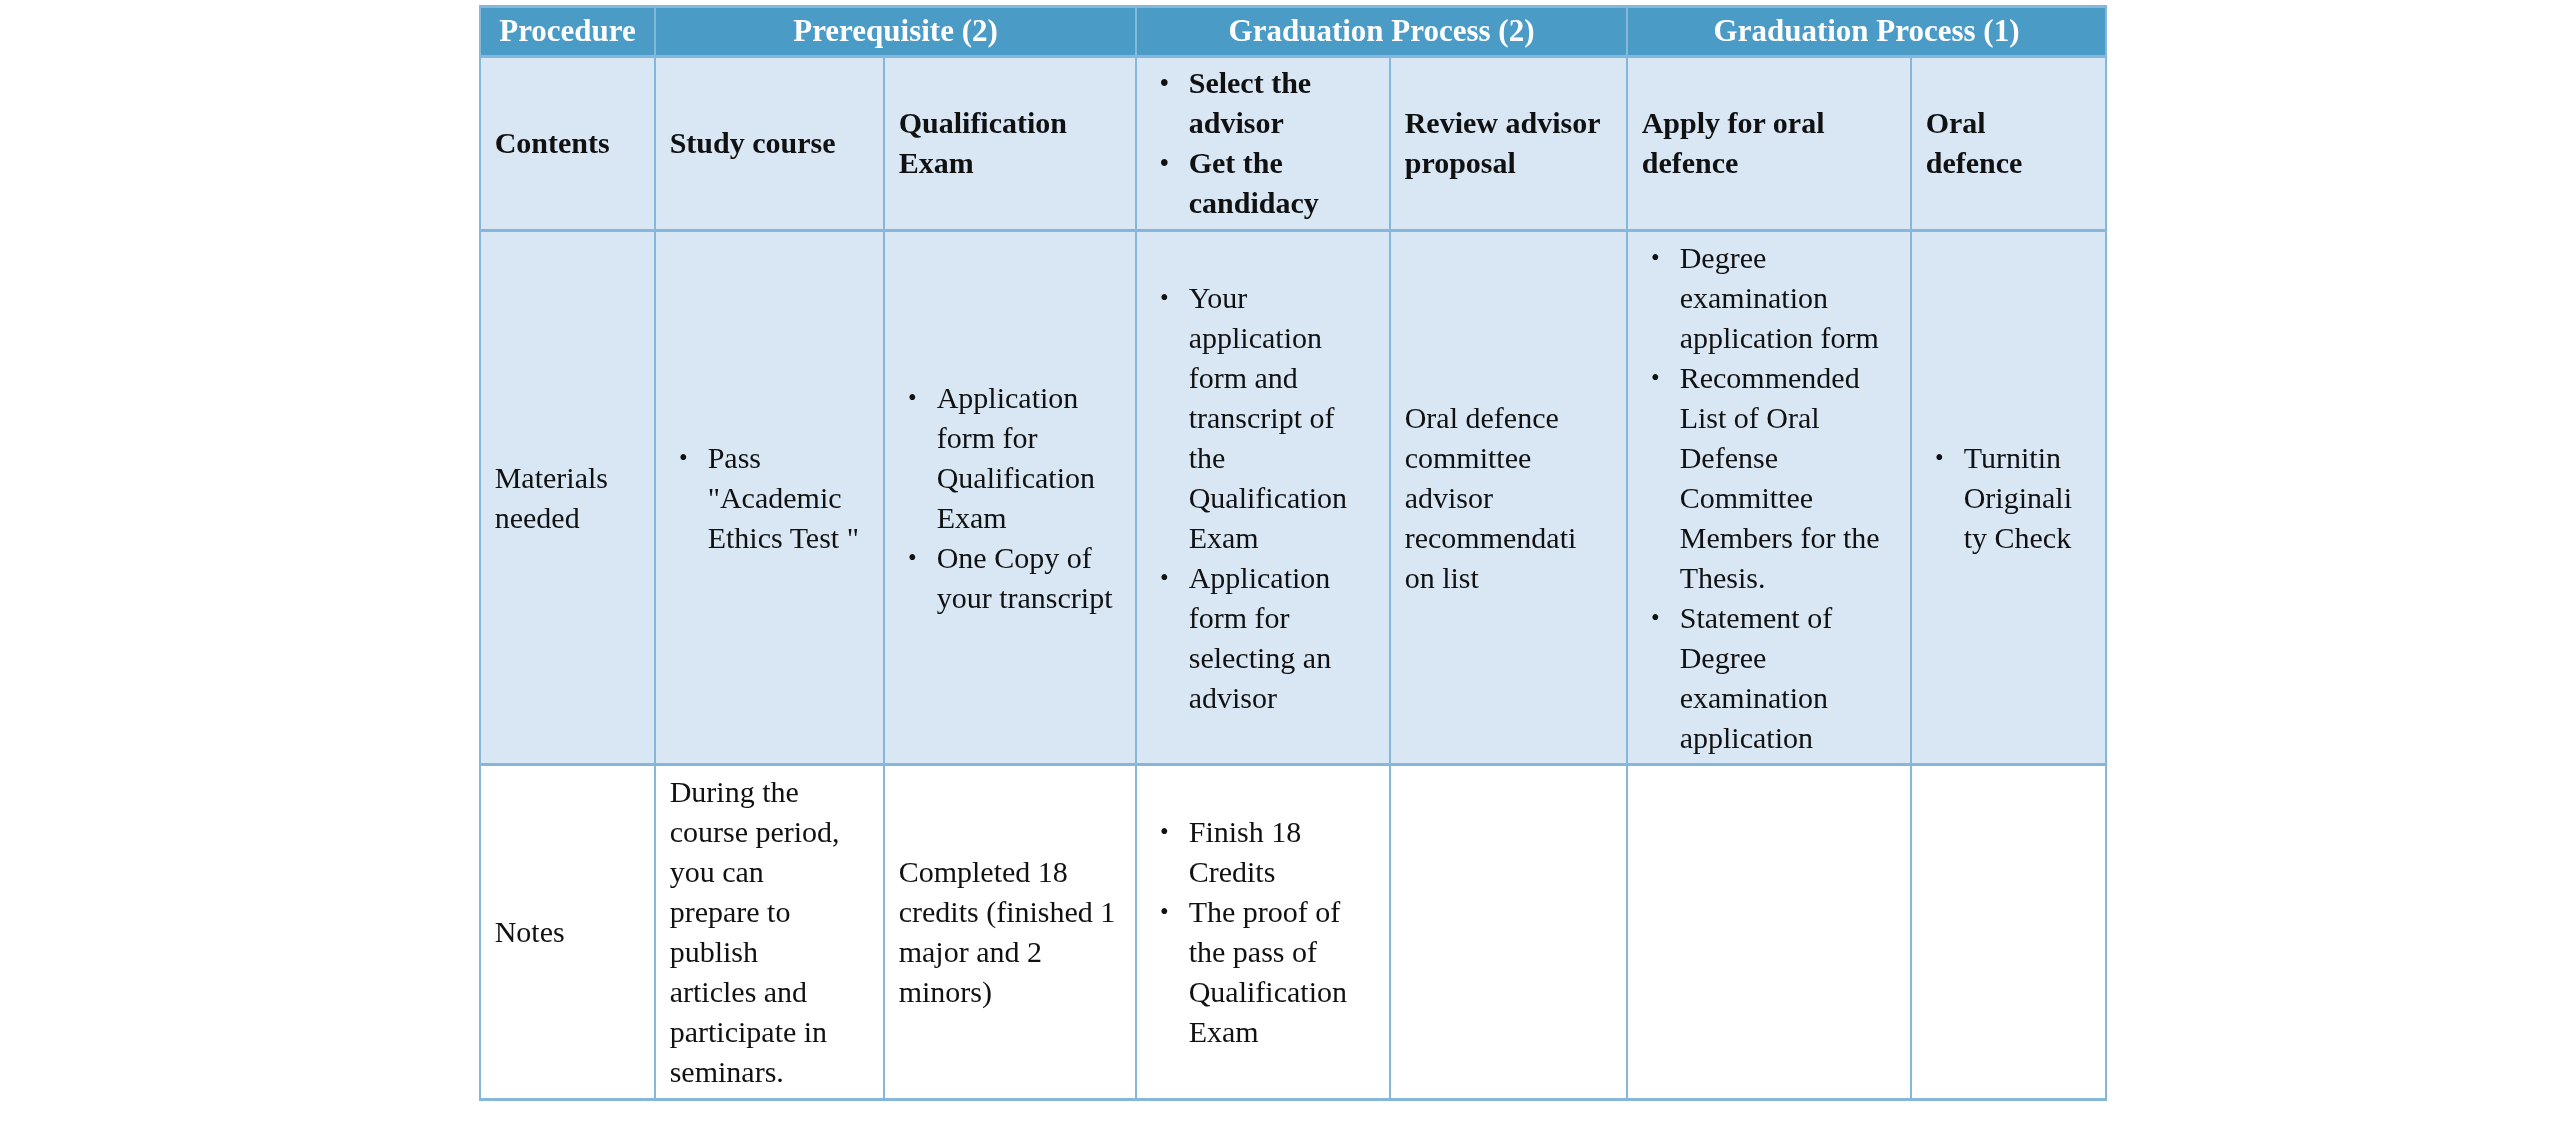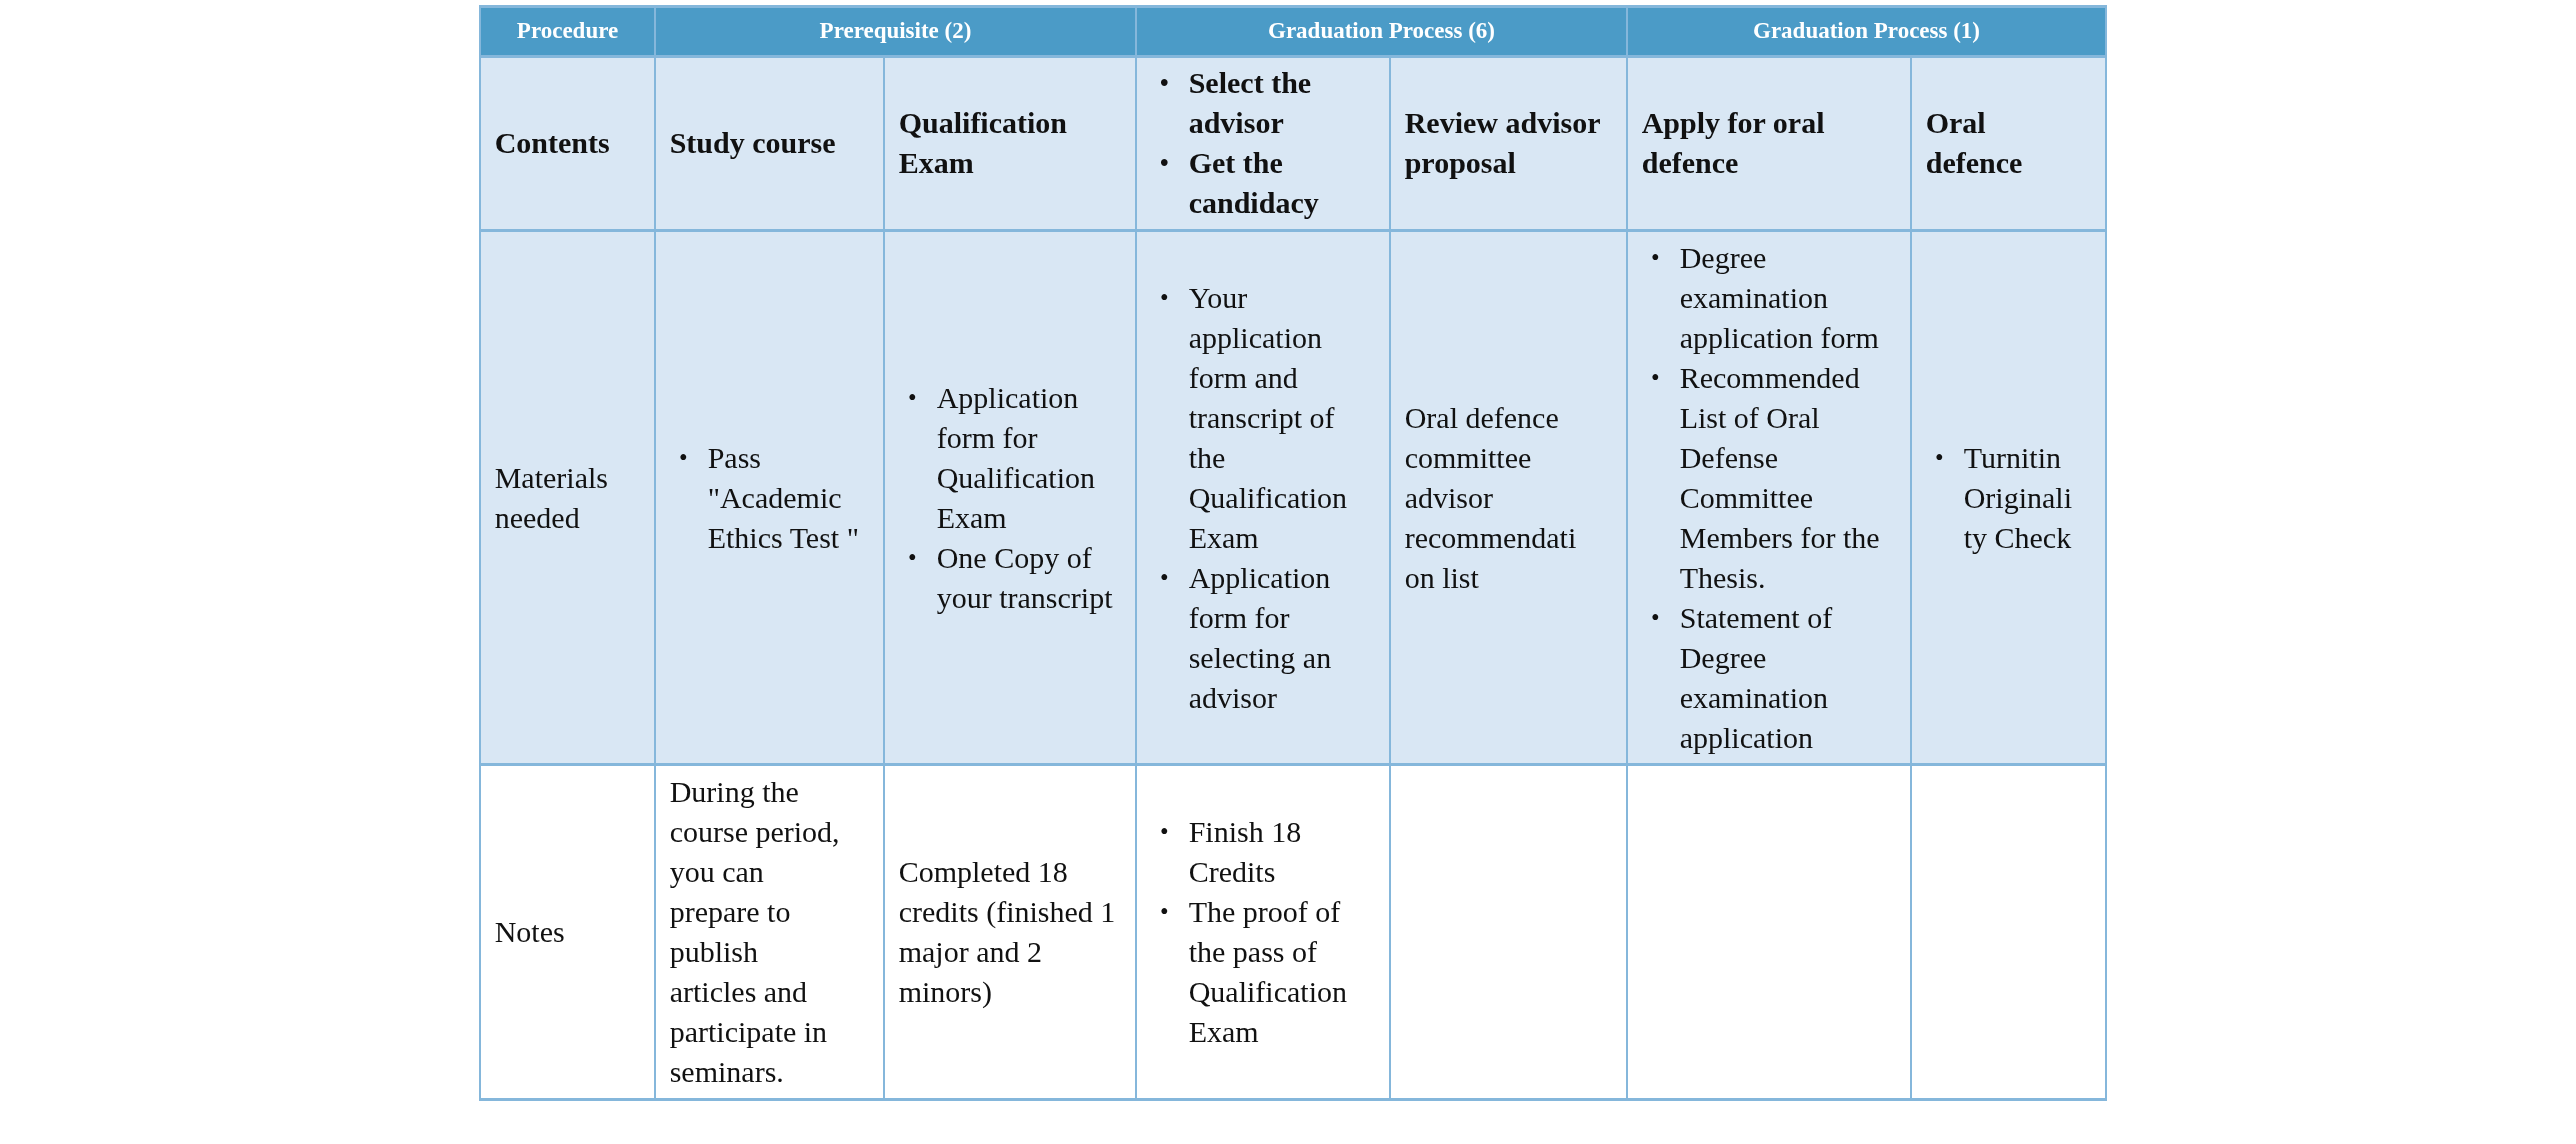--- a/index.html
+++ b/index.html
@@ -5,21 +5,21 @@
   html,body{margin:0;padding:0;background:#ffffff;width:2576px;height:1145px;overflow:hidden;}
   body{font-family:"Liberation Serif","DejaVu Serif",serif;color:var(--text,#111);}
   .table-wrap{position:absolute;left:479px;top:4.6px;}
   table{border-collapse:collapse;table-layout:fixed;width:1628px;font-size:30px;line-height:40px;}
   col.c1{width:175px}col.c2{width:229px}col.c3{width:252px}col.c4{width:254px}
   col.c5{width:237px}col.c6{width:284px}col.c7{width:195px}
   th,td{border:2.3px solid var(--border,#85B7DB);border-top-width:3.4px;border-bottom-width:3.4px;
         vertical-align:middle;padding:5.7px 17px 5.7px 13.7px;text-align:left;word-wrap:break-word;}
   tr.head{height:50px}
   tr.head th{background:var(--header-bg,#4B9BC7);color:var(--header-text,#fff);
-             font-weight:bold;text-align:center;font-size:23px;padding:3.4px 5.7px;}
+             font-weight:bold;text-align:center;font-size:31px;padding:3.4px 5.7px;}
   tr.contents{height:156px}
   tr.time{height:84px}
   tr.materials{height:524px}
   tr.notes{height:318px}
   tr.light td{background:var(--row-light-bg,#D9E7F4);}
   tr.white td{background:var(--row-white-bg,#ffffff);}
   tr.contents td{font-weight:bold;margin-left:24px;}
   td.pr{padding-right:37px;}
   ul.bullets{margin:0;padding:0;list-style:none;}
   ul.bullets li{position:relative;padding-left:38px;}
@@ -36,21 +36,21 @@
         <col class="c3">
         <col class="c4">
       <col class="c5">
         <col class="c6">
         <col class="c7">
     </colgroup>
     <tbody>
         <tr class="head">
       <th>Procedure</th>
       <th colspan="2">Prerequisite (2)</th>
-      <th colspan="2">Graduation Process (6)</th>
+      <th colspan="2">Graduation Process (2)</th>
       <th colspan="2">Graduation Process (1)</th>
     </tr>
 
     <tr class="contents light">
       <td>Contents</td>
       <td class="pr">Study course</td>
       <td>Qualification Exam</td>
       <td>
         <ul class="bullets">
               <li>Select the advisor</li>

